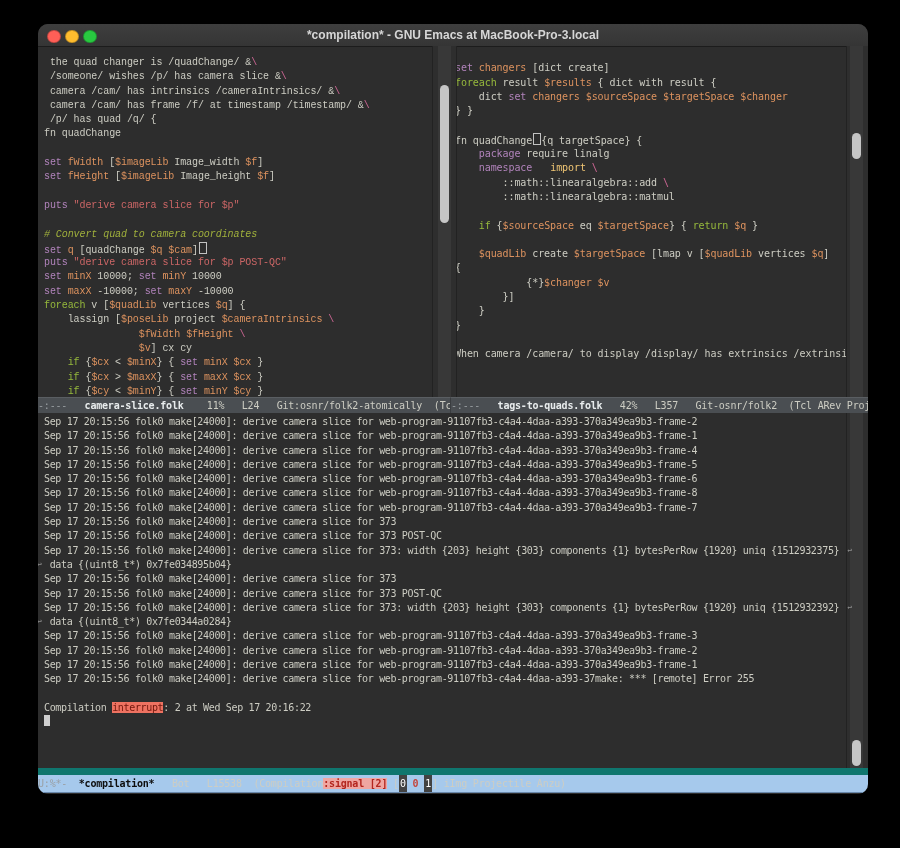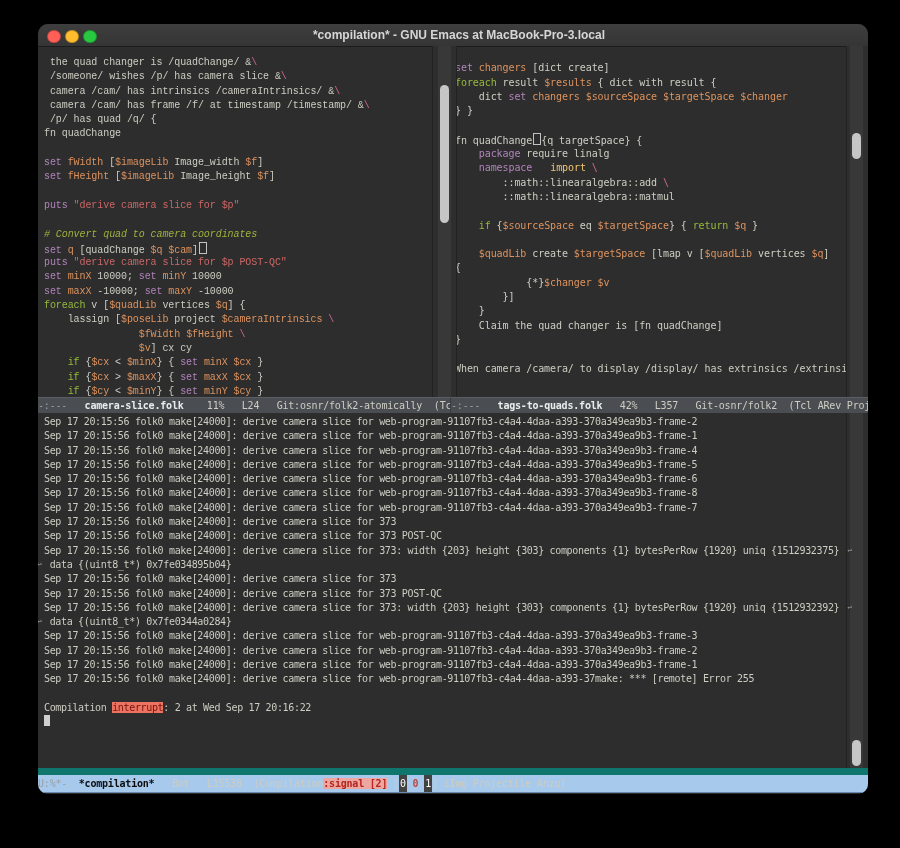--- a/index.html
+++ b/index.html
@@ -1,20 +1,20 @@
 <!DOCTYPE html>
 <html style="--fg: #cdcdc3; --kw: #b183bb; --var: #de935f; --str: #cc6666; --com: #a0b03c; --grn: #96b93c; --yel: #f0c674; --pink: #cc6693; --ml-bg: #4a4e52; --ml-fg: #b5bac0; --mlb-bg: #a6c9ec; --mlb-fg: #3d5d7d; --sig-fg: #b3261e; --sig-bg: #efa6a1; --int-bg: #ee7261; --int-fg: #70160c; --tl-close: #ff5f57; --tl-min: #febc2e; --tl-zoom: #28c840;"><head>
 <meta charset="utf-8">
 <style>
   html,body{margin:0;padding:0;background:#000;width:900px;height:848px;overflow:hidden;}
   .window{position:absolute;left:38px;top:24px;width:830px;height:770px;background:#2d2d2d;
           border-radius:10px;overflow:hidden;box-shadow:0 18px 50px rgba(0,0,0,.65);
           font-family:"DejaVu Sans Mono",monospace;}
   .titlebar{position:absolute;left:0;top:0;width:100%;height:22px;
-            background:linear-gradient(#3e3e3e,#353535);border-bottom:1px solid #1c1c1c;padding-left:12px;}
+            background:linear-gradient(#3e3e3e,#353535);border-bottom:1px solid #1c1c1c;}
   .title{position:absolute;left:0;right:0;top:0;height:22px;line-height:22px;text-align:center;
          font-family:"Liberation Sans",sans-serif;font-size:12px;font-weight:bold;color:#d6d6d6;}
   .tl{position:absolute;top:5.5px;width:11.5px;height:11.5px;border-radius:50%;border:0.5px solid rgba(0,0,0,.25);}
   .tl.c{left:9px;background:var(--tl-close);} .tl.m{left:27px;background:var(--tl-min);} .tl.z{left:45px;background:var(--tl-zoom);}
 
   .code,.compile{position:absolute;font-size:10px;color:var(--fg);}
   .code{letter-spacing:-0.08px;}
   .compile{letter-spacing:-0.34px;}
   .row{position:relative;height:14.3px;line-height:14.3px;white-space:pre;overflow:visible;}
   .clip .row{overflow:hidden;}
@@ -112,21 +112,20 @@
       <div class="row"><span class="t-p">        ::math::linearalgebra::add </span><span class="t-pk">\</span></div>
       <div class="row"><span class="t-p">        ::math::linearalgebra::matmul</span></div>
       <div class="row"></div>
       <div class="row"><span class="t-p">    </span><span class="t-g">if</span><span class="t-p"> {</span><span class="t-v">$sourceSpace</span><span class="t-p"> eq </span><span class="t-v">$targetSpace</span><span class="t-p">} { </span><span class="t-g">return</span><span class="t-p"> </span><span class="t-v">$q</span><span class="t-p"> }</span></div>
       <div class="row"></div>
       <div class="row"><span class="t-p">    </span><span class="t-v">$quadLib</span><span class="t-p"> create </span><span class="t-v">$targetSpace</span><span class="t-p"> [lmap v [</span><span class="t-v">$quadLib</span><span class="t-p"> vertices </span><span class="t-v">$q</span><span class="t-p">] </span></div>
       <div class="row"><span class="t-p">{</span></div>
       <div class="row"><span class="t-p">            {*}</span><span class="t-v">$changer</span><span class="t-p"> </span><span class="t-v">$v</span></div>
       <div class="row"><span class="t-p">        }]</span></div>
       <div class="row"><span class="t-p">    }</span></div>
-      <div class="row"><span class="t-p">    Claim the quad changer is [fn quadChange]</span></div>
       <div class="row"><span class="t-p">}</span></div>
       <div class="row"></div>
       <div class="row"><span class="t-p">When camera /camera/ to display /display/ has extrinsics /extrinsics</span></div>
     </div>
 
   <div class="gut-mid">
     <div class="track"></div>
     <div class="thumb mid"></div>
   </div>
   <div class="gut-right">

